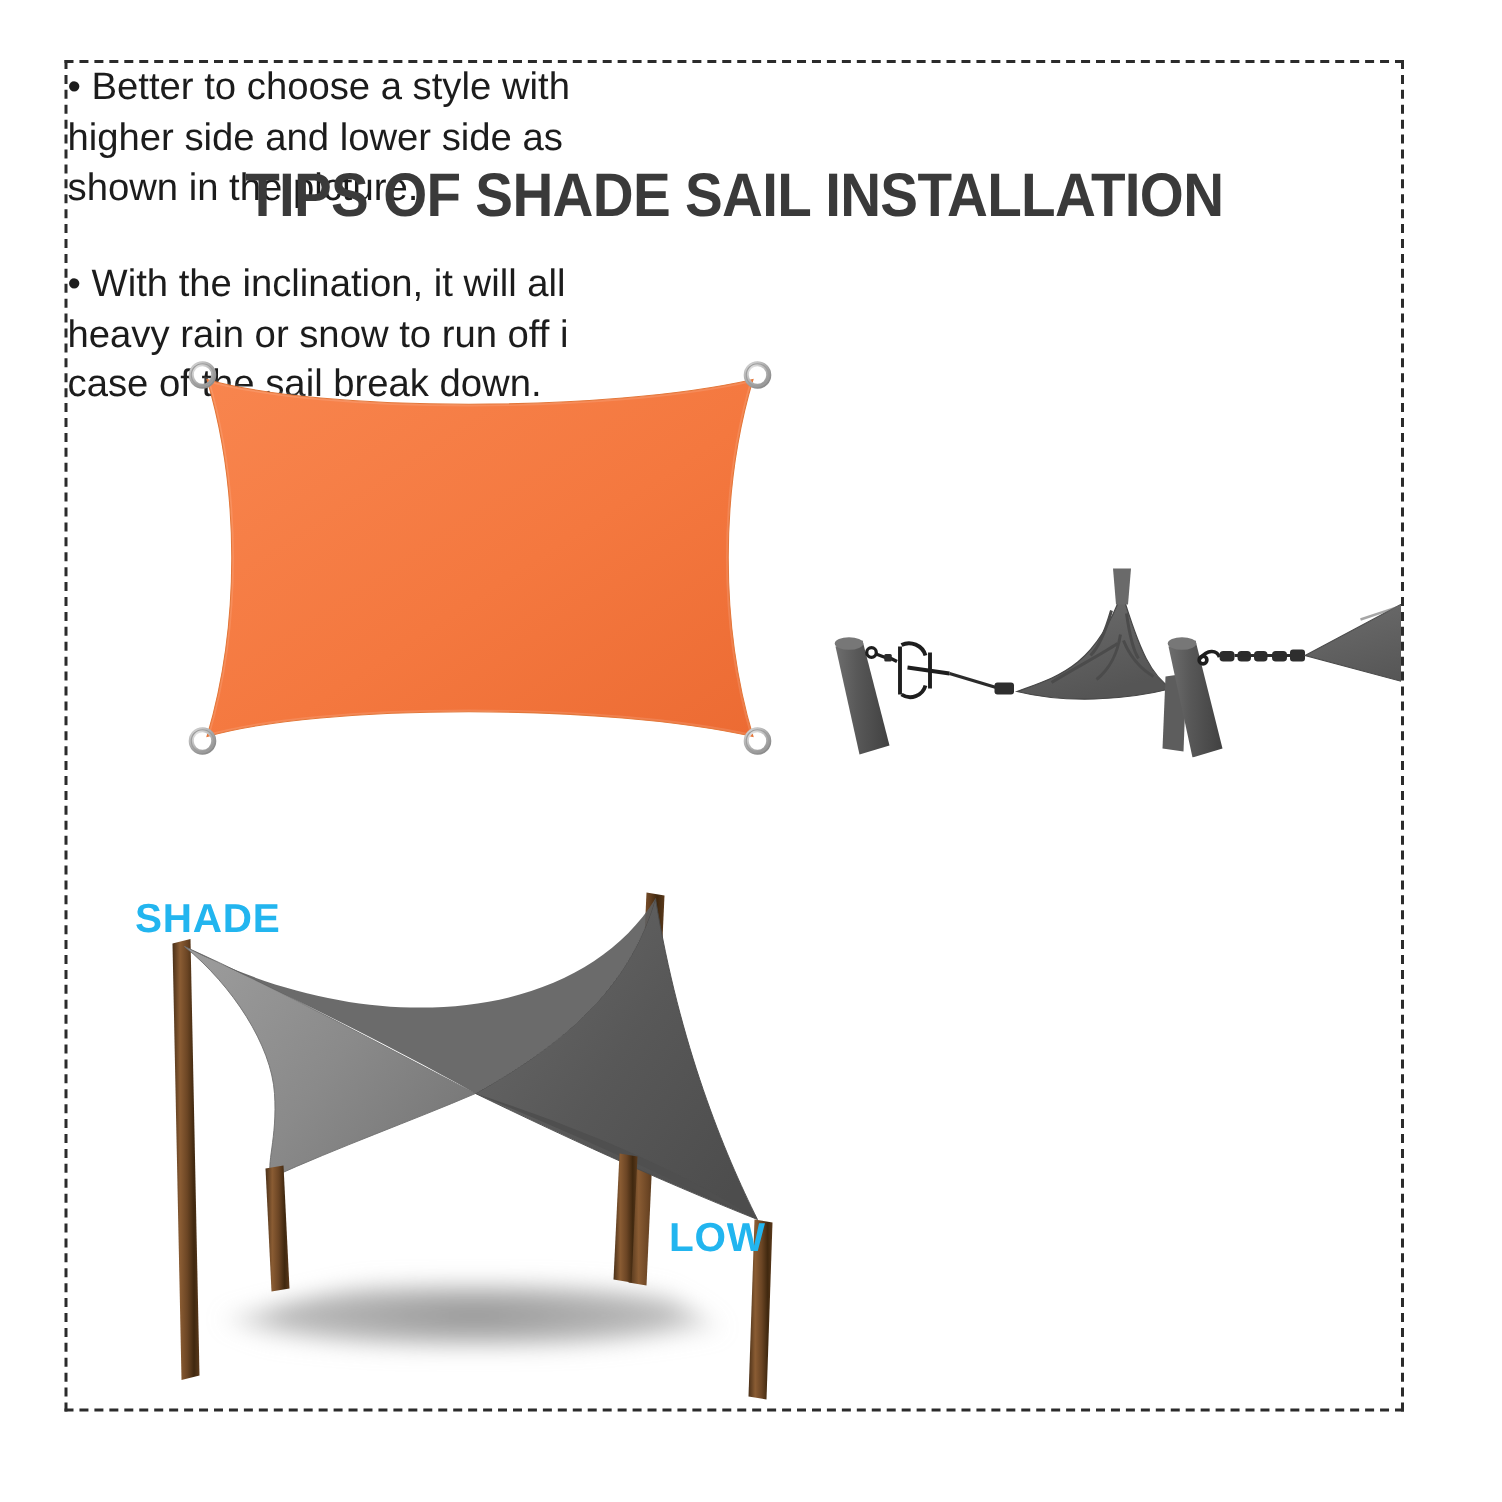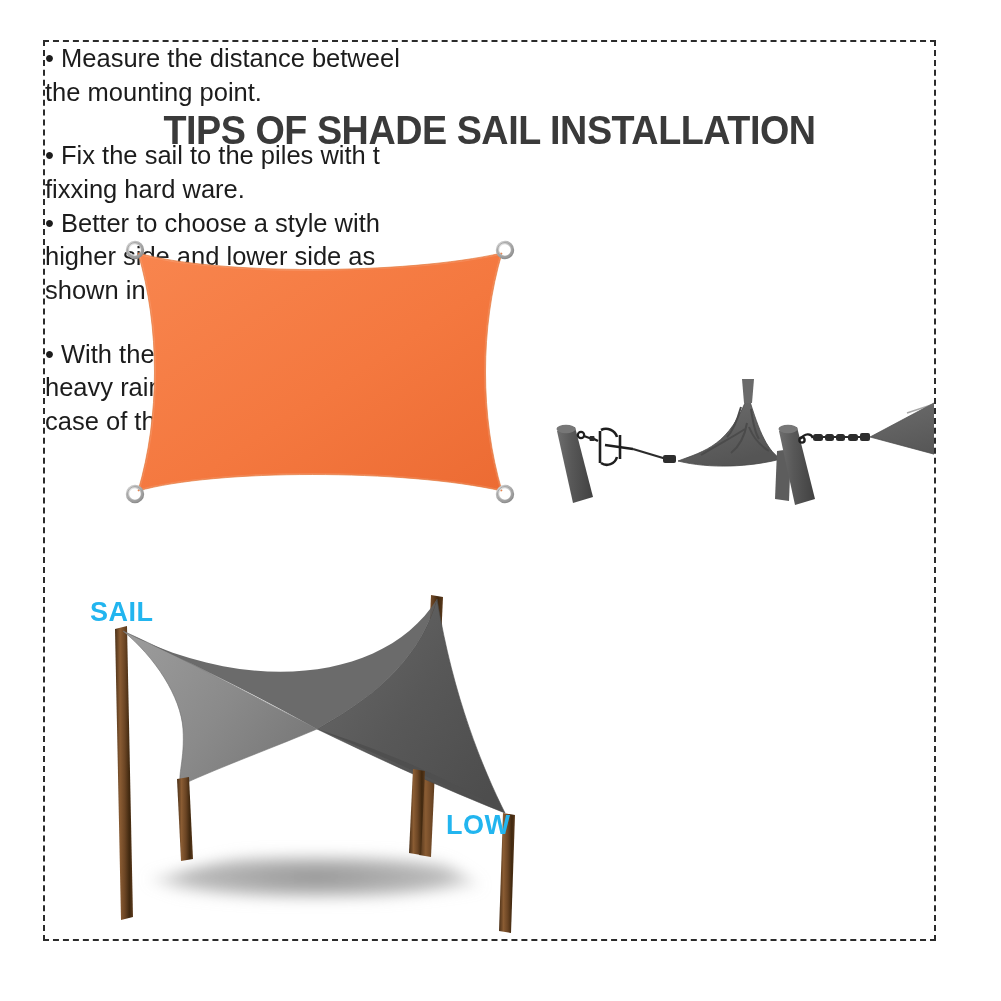--- a/index.html
+++ b/index.html
@@ -145,30 +145,20 @@
         <circle cx="400" cy="23" r="7.5" fill="none" stroke="url(#ringGrad)" stroke-width="3.4"></circle>
         <circle cx="400" cy="23" r="7.5" fill="none" stroke="#9d9d9d" stroke-width="0.8"></circle>
         <circle cx="30" cy="267" r="7.5" fill="none" stroke="url(#ringGrad)" stroke-width="3.4"></circle>
         <circle cx="30" cy="267" r="7.5" fill="none" stroke="#9d9d9d" stroke-width="0.8"></circle>
         <circle cx="400" cy="267" r="7.5" fill="none" stroke="url(#ringGrad)" stroke-width="3.4"></circle>
         <circle cx="400" cy="267" r="7.5" fill="none" stroke="#9d9d9d" stroke-width="0.8"></circle>
       </g>
     </svg>
   </div>
 
-  <div id="tips-text-top">
-    <p class="tip-para">
-      <span class="tip-line"><span>•</span>&nbsp;<span>Measure the distance betweel</span></span>
-      <span class="tip-line">the mounting point.</span>
-    </p>
-    <p class="tip-para">
-      <span class="tip-line"><span>•</span>&nbsp;<span>Fix the sail to the piles with t</span></span>
-      <span class="tip-line">fixxing hard ware.</span>
-    </p>
-  </div>
 
   <div class="panel" id="hardware-panel">
     <svg width="440" height="130" viewBox="0 0 440 130" xmlns="http://www.w3.org/2000/svg">
       <defs>
         <linearGradient id="poleGrad" x1="0" y1="0" x2="1" y2="0">
           <stop offset="0%" stop-color="#6e6e6e"></stop>
           <stop offset="40%" stop-color="#585858"></stop>
           <stop offset="100%" stop-color="#414141"></stop>
         </linearGradient>
         <linearGradient id="plateGrad" x1="0" y1="0" x2="0.4" y2="1">
@@ -324,21 +314,21 @@
       <g>
         <path d="M 328 182 L 340 184 L 336 268 L 324 266 Z" fill="url(#woodGrad)"></path>
       </g>
 
       <g>
         <path d="M 418 226 L 430 228 L 426 346 L 414 344 Z" fill="url(#woodGrad)"></path>
       </g>
     </svg>
   </div>
 
-  <div class="corner-label" id="label-high">SAIL</div>
+  <div class="corner-label" id="label-high">SHADE</div>
   <div class="corner-label" id="label-low">LOW</div>
 
   <div id="tips-text-bottom">
     <p class="tip-para">
       <span class="tip-line"><span>•</span>&nbsp;<span>Better to choose a style with</span></span>
       <span class="tip-line">higher side and lower side as</span>
       <span class="tip-line">shown in the picture.</span>
     </p>
     <p class="tip-para">
       <span class="tip-line"><span>•</span>&nbsp;<span>With the inclination, it will all</span></span>

